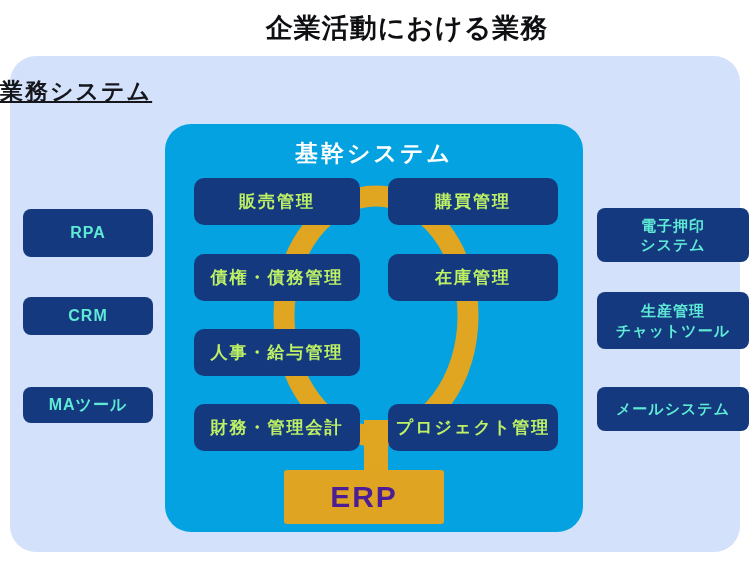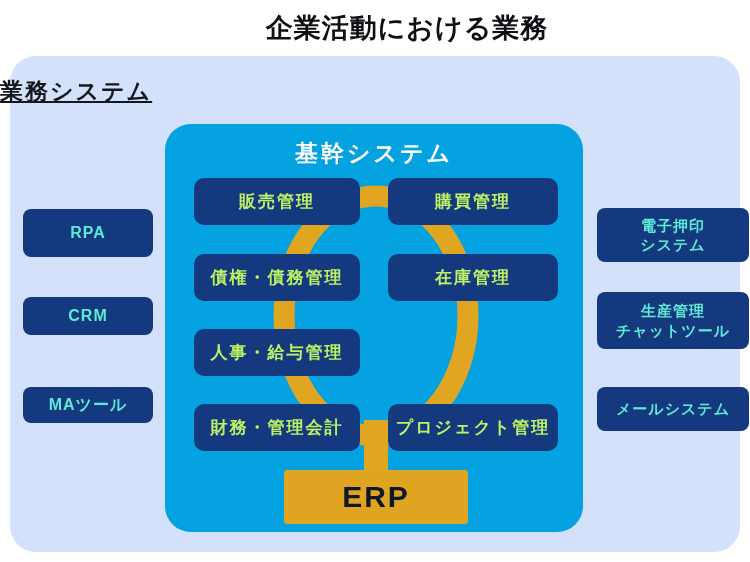--- a/index.html
+++ b/index.html
@@ -98,25 +98,25 @@
   .col-left  { left: 194px; width: 166px; }
   .col-right { left: 388px; width: 170px; }
   .row-1 { top: 178px; }
   .row-2 { top: 254px; }
   .row-3 { top: 329px; }
   .row-4 { top: 404px; }
   .erp-box {
     position: absolute;
     left: 284px;
     top: 470px;
-    width: 184px;
+    width: 160px;
     height: 54px;
     background: #dfa522;
     border-radius: 3px;
-    color: #0f172a;
+    color: #4c1d95;
     font-size: 30px;
     font-weight: bold;
     letter-spacing: 2px;
     display: flex;
     align-items: center;
     justify-content: center;
     z-index: 3;
   }
   .tool-box {
     position: absolute;

